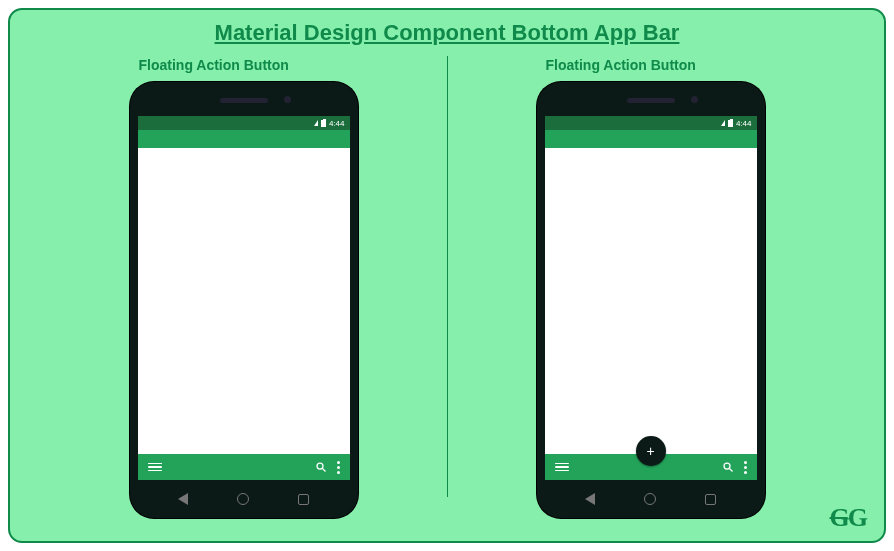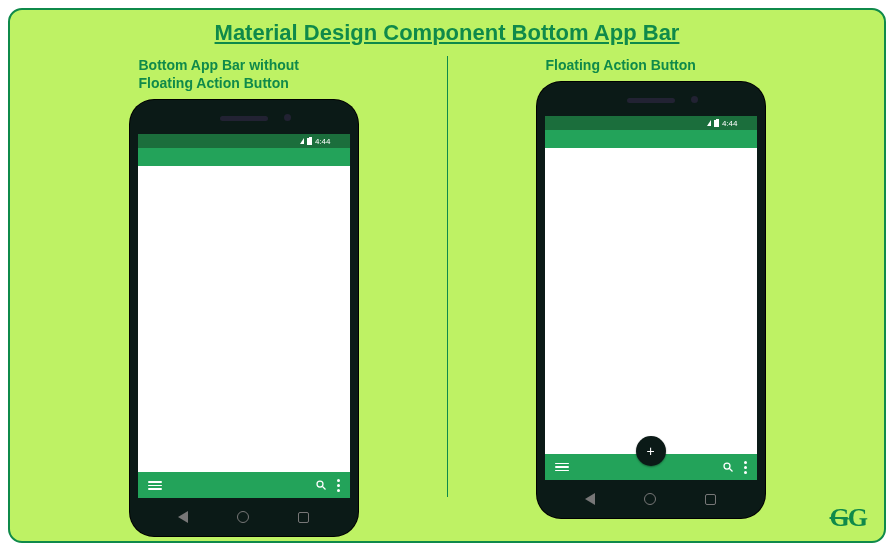--- a/index.html
+++ b/index.html
@@ -9,21 +9,21 @@
     width: 894px;
     height: 551px;
     position: relative;
   }
   .frame {
     position: absolute;
     left: 8px; top: 8px;
     width: 878px; height: 535px;
     border: 2px solid #0f8a4a;
     border-radius: 14px;
-    background: #bef264;
+    background: #86efac;
   }
   .title {
     text-align: center;
     color: #0f8a4a;
     font-weight: bold;
     font-size: 22px;
     text-decoration: underline;
     padding-top: 10px;
   }
   .columns {
@@ -87,21 +87,21 @@
     position: relative;
     overflow: hidden;
   }
   .status-bar {
     height: 14px;
     background: #1b6e3c;
     display: flex;
     justify-content: flex-end;
     align-items: center;
     gap: 3px;
-    padding: 0 19px;
+    padding: 0 5px;
     color: #fff;
     font-size: 8px;
   }
   .tri { width:0;height:0;border-left:4px solid transparent;border-right:0;border-bottom:6px solid #fff;}
   .batt { width:5px;height:7px;border:1px solid #fff;background:#fff;position:relative;}
   .batt::before{content:"";position:absolute;top:-2px;left:1px;width:3px;height:1px;background:#fff;}
   .top-bar {
     height: 18px;
     background: #23a35a;
   }
@@ -159,21 +159,20 @@
 <body>
 
 <div class="frame">
   <div class="title">Material Design Component Bottom App Bar</div>
 
   <div class="columns">
     <div class="divider"></div>
 
     <div class="col">
       <div class="caption">
-        <div>Bottom App Bar without</div>
         <div>Floating Action Button</div>
       </div>
 
       <div class="phone">
         <div class="speaker"></div>
         <div class="sensor"></div>
         <div class="screen">
           <div class="status-bar">
             <div class="tri"></div>
             <div class="batt"></div>

